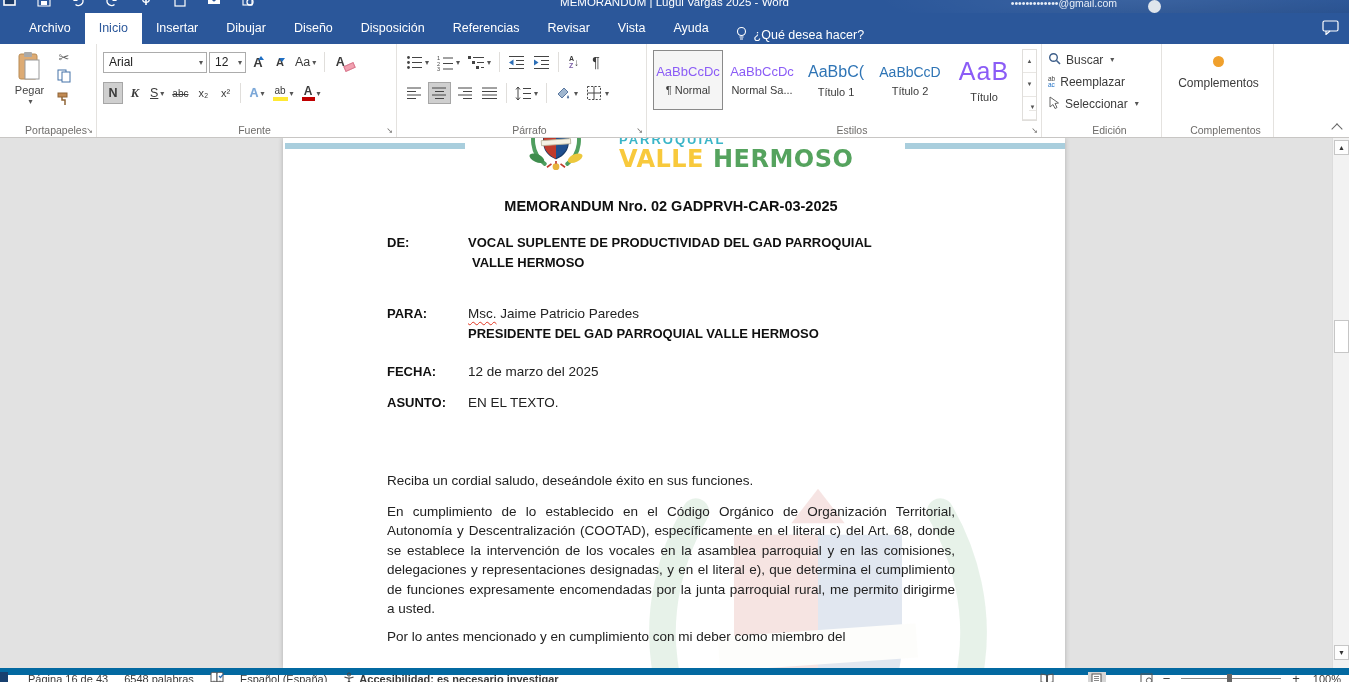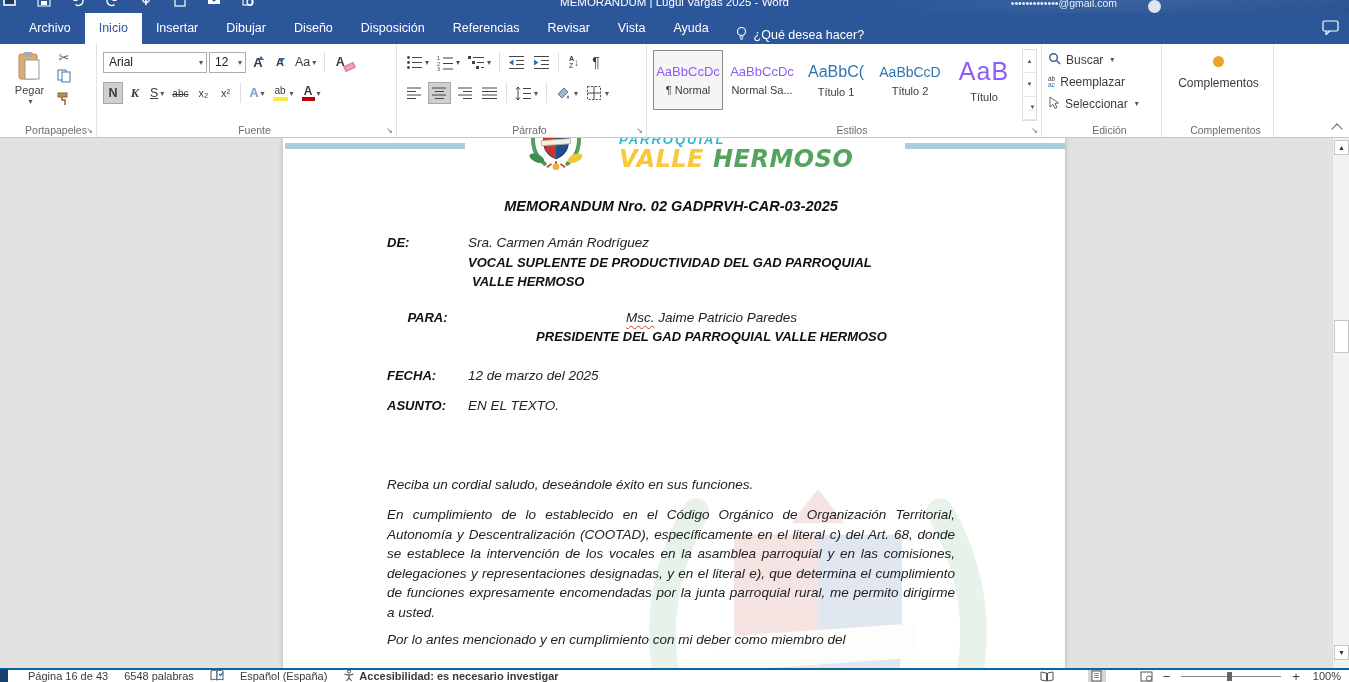--- a/index.html
+++ b/index.html
@@ -96,54 +96,54 @@
   
   .g-add { width:112px; display:flex; flex-direction:column; align-items:center; justify-content:flex-start; padding-top:12px; gap:9px; }
   .add-dot { width:11px; height:11px; border-radius:50%; background:var(--addin-dot); }
   .add-label { font-size:12px; color:#3b3b3b; }
 
   .g-fill { flex:1; border-right:none; position:relative; }
   .collapse-chevron { position:absolute; right:8px; bottom:4px; width:8px; height:8px; border-left:1.5px solid #666; border-top:1.5px solid #666; transform:rotate(45deg); }
 
   
   .docarea { position:absolute; left:0; top:138px; width:100%; height:530px; background:#e2e2e2; }
-  .page { position:absolute; left:283px; top:0; width:782px; height:530px; background:#fff; overflow:hidden; box-shadow:0 0 5px rgba(0,0,0,.22);font-style:italic; }
+  .page { position:absolute; left:283px; top:0; width:782px; height:530px; background:#fff; overflow:hidden; box-shadow:0 0 5px rgba(0,0,0,.22); }
   .hline-left { position:absolute; left:2px; top:5px; width:180px; height:6px; background:var(--header-line); }
   .hline-right { position:absolute; right:0; top:5px; width:160px; height:6px; background:var(--header-line); }
   .crest { position:absolute; left:222px; top:-26px; width:102px; height:62px; }
   .brand { position:absolute; left:336px; top:-5px; line-height:1; }
   .brand-small { font-size:13px; font-weight:bold; color:var(--logo-teal); letter-spacing:2px; }
   .brand-big { font-size:24px; font-weight:800; letter-spacing:.5px; margin-top:1px; font-family:"DejaVu Sans",sans-serif; }
   .brand-big .w1 { color:var(--logo-yellow); }
   .brand-big .w2 { color:var(--logo-green); margin-left:9px; }
   .crest-watermark { position:absolute; left:295px; top:305px; width:480px; height:420px; opacity:.13; }
 
   .content { position:relative; z-index:1; padding:0 110px 0 104px; color:#222; }
   .doc-title { margin-top:60px; text-align:center; font-weight:bold; font-size:14.5px; color:#101010; }
   .fields { margin-top:19px; }
   .frow { display:flex; }
   .flab { width:81px; flex:none; font-weight:bold; font-size:13px; color:#101010; line-height:19.5px; }
   .fval { flex:1; font-size:13.5px; line-height:19.5px; }
   .upper { font-weight:bold; font-size:13px; color:#101010; }
   .indent1 { padding-left:4px; }
-  .mt20 { margin-top:16px;text-align:center; } .mt19 { margin-top:19px; } .mt11 { margin-top:11px; }
+  .mt20 { margin-top:32px; } .mt19 { margin-top:19px; } .mt11 { margin-top:11px; }
   .para { font-size:13.5px; line-height:19.5px; }
   .p1 { margin-top:59px; }
   .p2 { margin-top:11px; text-align:justify; }
   .p3 { margin-top:8px; text-align:justify; }
   .misspell { text-decoration:underline; text-decoration-style:wavy; text-decoration-color:var(--misspell-red); text-decoration-thickness:1px; text-underline-offset:3px; }
 
   
   .vscroll { position:absolute; right:0; top:0; width:17px; height:530px; background:#f2f2f2; border-left:1px solid #dcdcdc; z-index:8; }
   .sbtn { position:absolute; left:1px; width:15px; height:15px; background:#fdfdfd; border:1px solid #c6c6c6; color:#333; font-size:7px; display:flex; align-items:center; justify-content:center; }
   .sbtn.up { top:2px; } .sbtn.down { bottom:8px; }
   .sthumb { position:absolute; left:1px; top:182px; width:15px; height:33px; background:#fff; border:1px solid #c6c6c6; }
 
   
-  .statusbar { position:absolute; left:0; top:668px; width:100%; height:14px; background:#fff; border-top:2px solid #0369a1; z-index:21; font-size:11px; color:#3b3b3b; }
+  .statusbar { position:absolute; left:0; top:668px; width:100%; height:14px; background:#fff; border-top:7px solid #0369a1; z-index:21; font-size:11px; color:#3b3b3b; }
   .sb-left { position:absolute; left:0; top:0; height:100%; display:flex; align-items:center; gap:16px; }
   .sb-block { width:8px; height:14px; background:#17406f; margin-right:4px; }
   .sb-item { white-space:nowrap; }
   .sb-access { font-weight:600; display:flex; align-items:center; gap:4px; }
   .sb-right { position:absolute; right:8px; top:0; height:100%; display:flex; align-items:center; gap:7px; }
   .viewic { width:18px; height:13px; display:flex; align-items:center; justify-content:center; }
   .viewic.active { background:#d6d6d6; }
   .vgap { width:18px; }
   .track { width:100px; height:1px; background:#8a8a8a; position:relative; margin:0 4px; }
   .sl-thumb { position:absolute; left:46px; top:-4px; width:5px; height:9px; background:#666; }
@@ -544,21 +544,20 @@
         </svg>
       </div>
 
       <div class="content">
         <div class="doc-title">MEMORANDUM Nro. 02 GADPRVH-CAR-03-2025</div>
 
         <div class="fields">
           <div class="frow">
             <div class="flab">DE:</div>
             <div class="fval">
-              <div>Sra. Carmen Amán Rodríguez</div>
               <div class="upper">VOCAL SUPLENTE DE PRODUCTIVIDAD DEL GAD PARROQUIAL</div>
               <div class="upper indent1">VALLE HERMOSO</div>
             </div>
           </div>
 
           <div class="frow mt20">
             <div class="flab">PARA:</div>
             <div class="fval">
               <div><span class="misspell">Msc.</span><span> Jaime Patricio Paredes</span></div>
               <div class="upper">PRESIDENTE DEL GAD PARROQUIAL VALLE HERMOSO</div>

